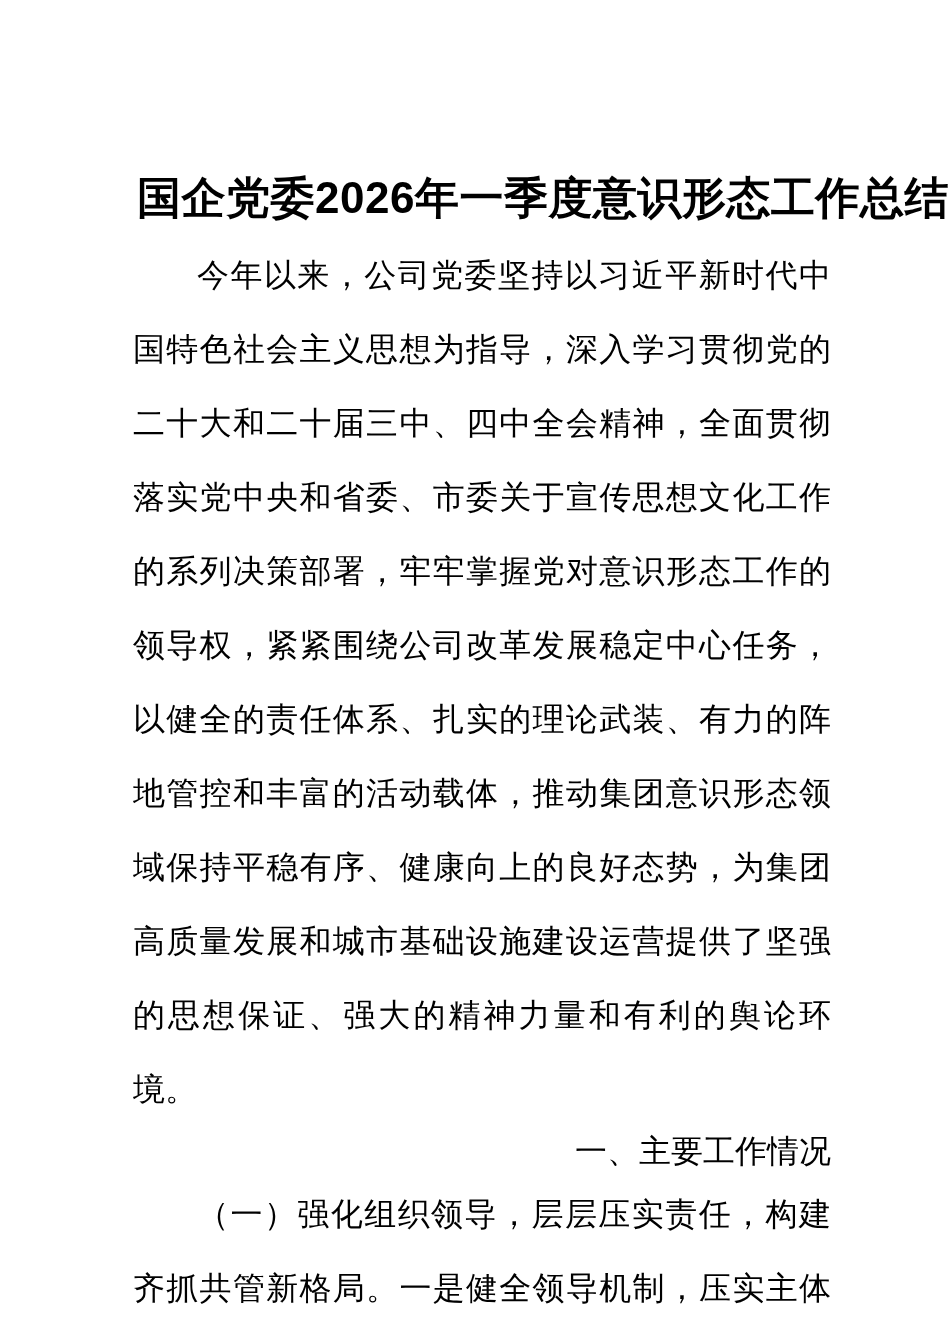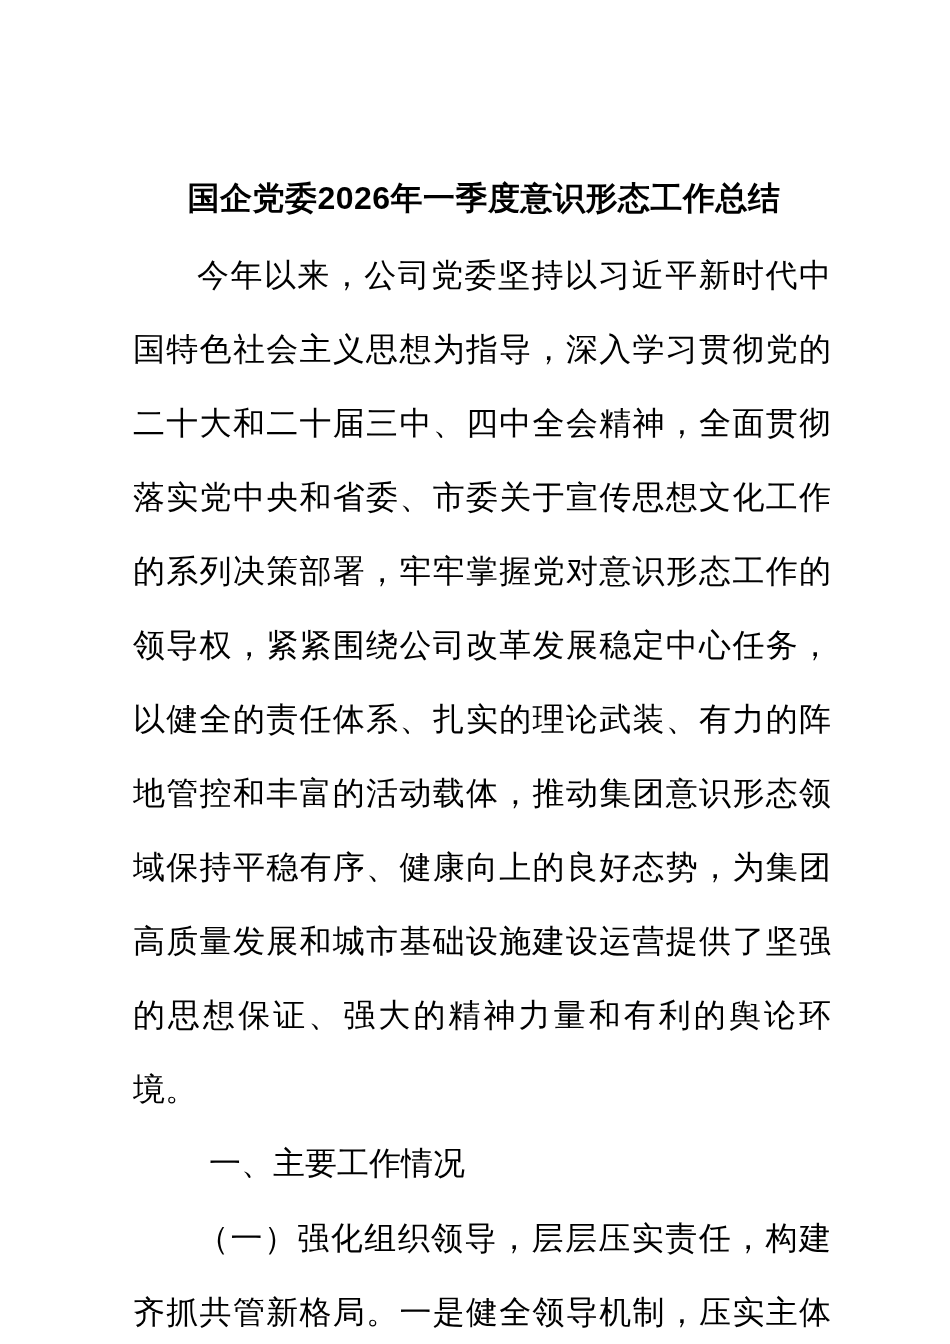--- a/index.html
+++ b/index.html
@@ -25,21 +25,21 @@
   }
 
   .content {
     position: absolute;
     left: 133px;
     top: 172px;
     width: 698px;
   }
 
   .doc-title {
-    font-size: 32px;
+    font-size: 44px;
     line-height: 52px;
     font-weight: 600;
     text-align: center;
     letter-spacing: 0.5px;
     margin: 0 0 14px 4px;
     white-space: nowrap;
   }
 
   .para {
     font-size: 32px;
@@ -51,23 +51,23 @@
     margin: 0;
     text-indent: 64px;
     letter-spacing: 0px;
     word-break: break-all;
   }
 
   .heading {
     font-size: 32px;
     line-height: 51px;
     font-weight: 400;
-    margin: 12px;
+    margin: 0;
     text-indent: 64px;
-    text-align: left;
+    text-align: right;
     white-space: nowrap;
   }
 </style>
 </head>
 <body>
 
 <div class="page">
   <div class="content">
 
     <h1 class="doc-title">国企党委2026年一季度意识形态工作总结</h1>

